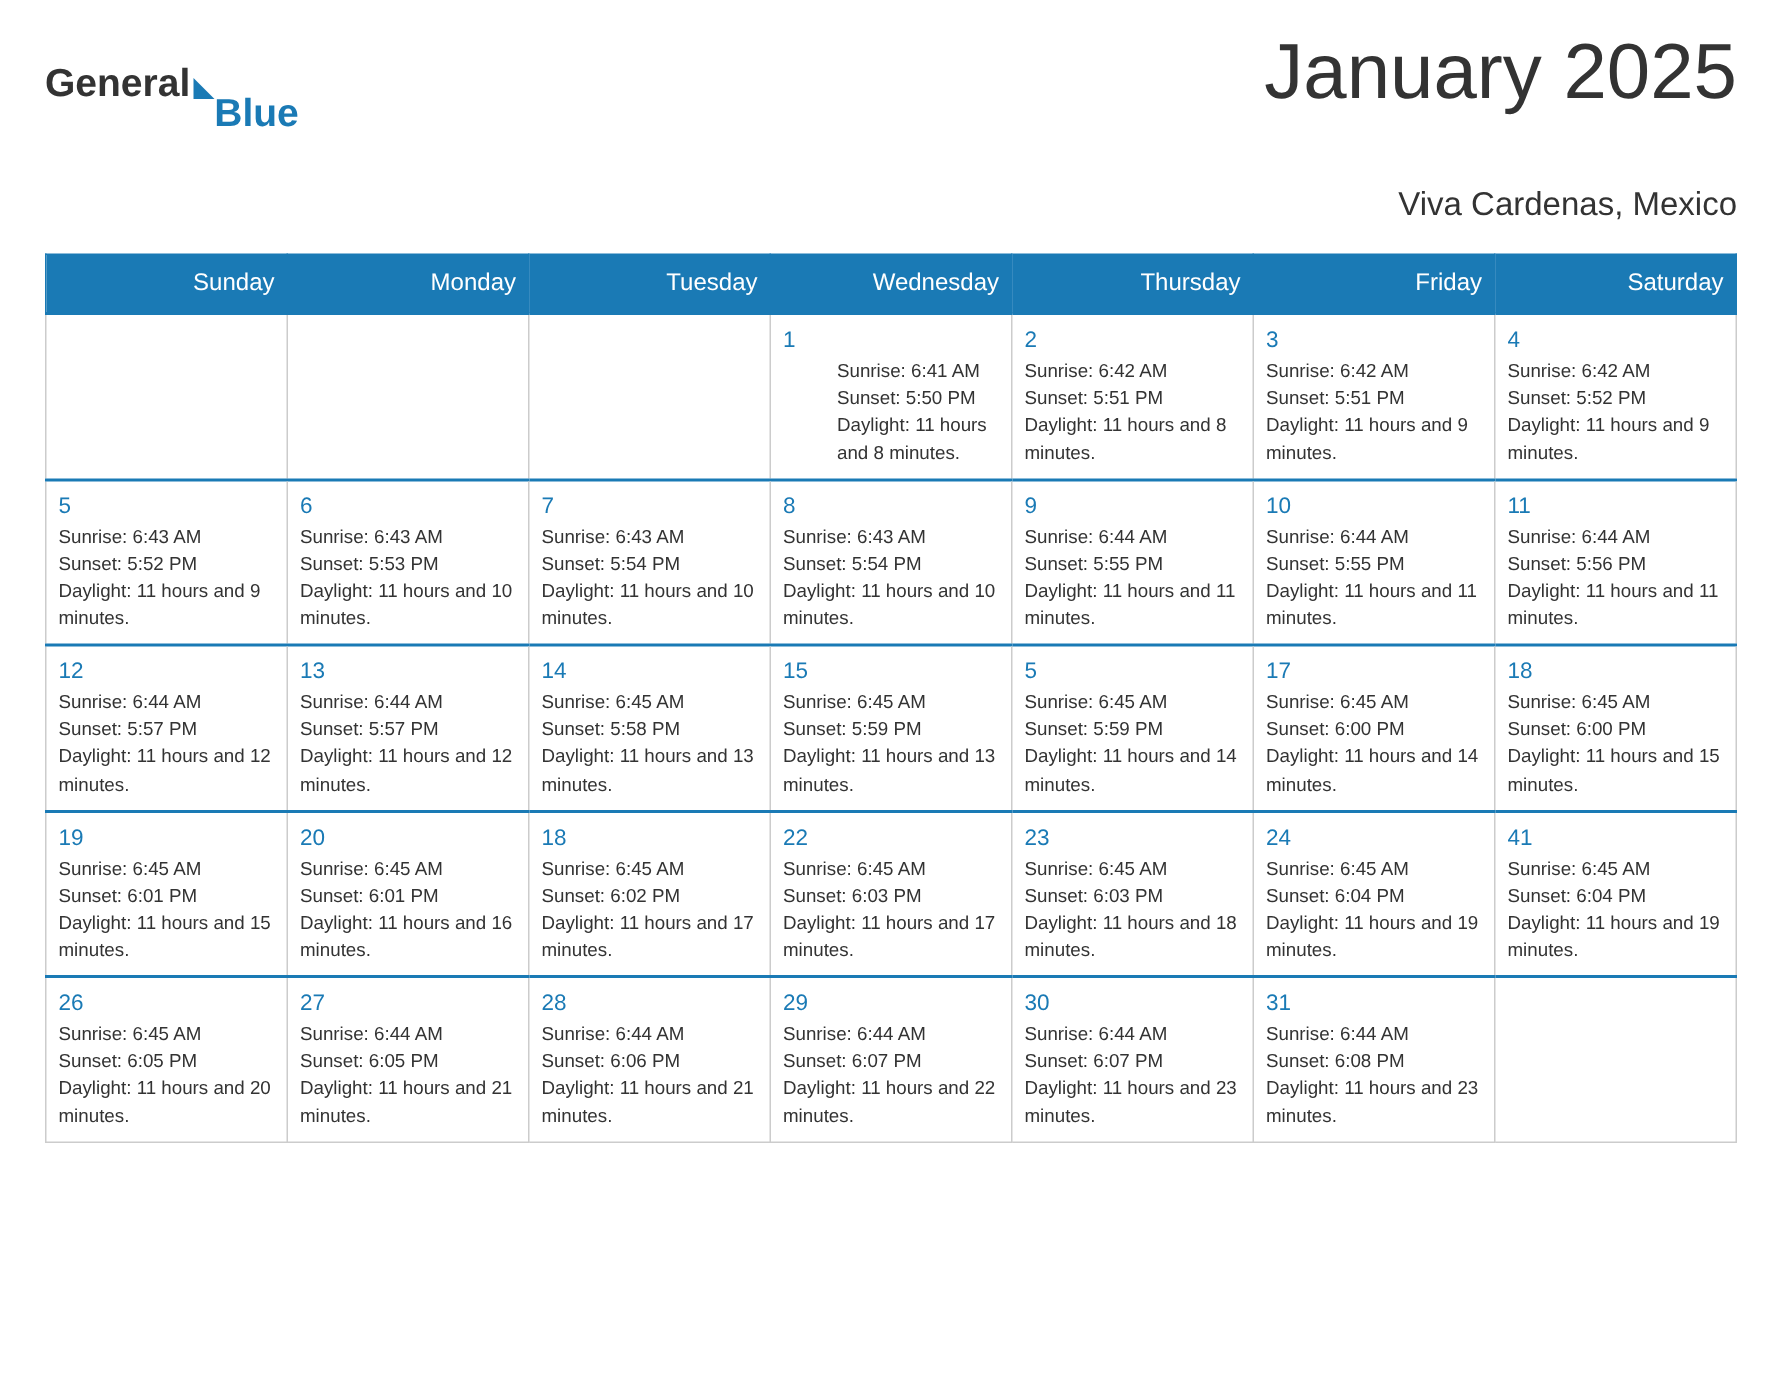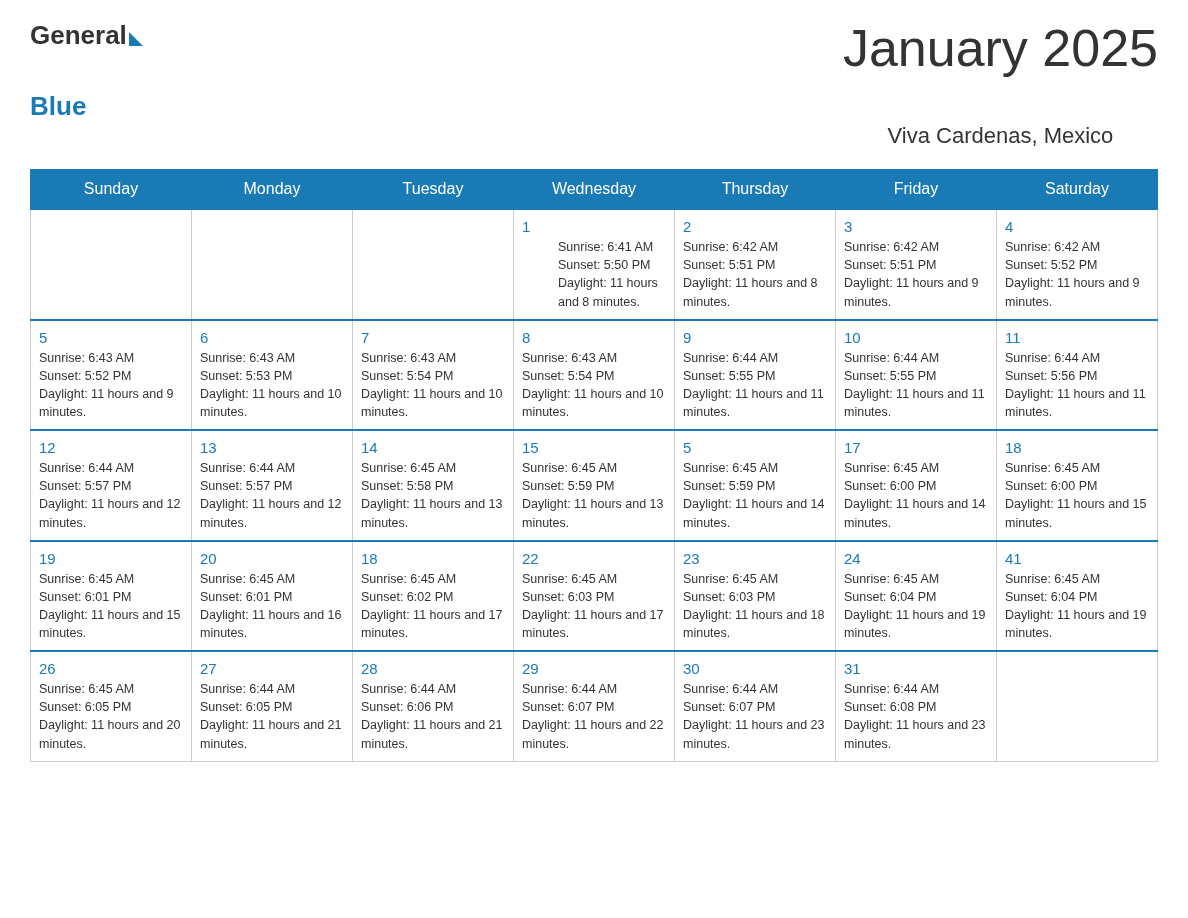--- a/index.html
+++ b/index.html
@@ -38,30 +38,30 @@
     .logo-blue {
       font-size: 26px;
       font-weight: bold;
       color: #1a7ab5;
       margin-left: 2px;
       margin-top: 40px;
     }
 
     .logo-wrapper {
       display: flex;
-      flex-direction: column;
+      flex-direction: row;
     }
 
     .logo-top-row {
       display: flex;
       align-items: center;
     }
 
     .title-section {
-      text-align: center;
+      text-align: right;
     }
 
     .month-title {
       font-size: 52px;
       font-weight: normal;
       color: #333;
       line-height: 1.1;
     }
 
     .location {
@@ -74,21 +74,21 @@
     .calendar-table {
       width: 100%;
       border-collapse: collapse;
       border: 1.5px solid #1a7ab5;
     }
 
     .calendar-table th {
       background-color: #1a7ab5;
       color: #fff;
       padding: 10px 8px;
-      text-align: center;
+      text-align: right;
       font-size: 16px;
       font-weight: normal;
       border: 1px solid #1a7ab5;
     }
 
     .calendar-table td {
       vertical-align: top;
       padding: 8px 8px;
       border: 1px solid #ccc;
       width: calc(100% / 7);

